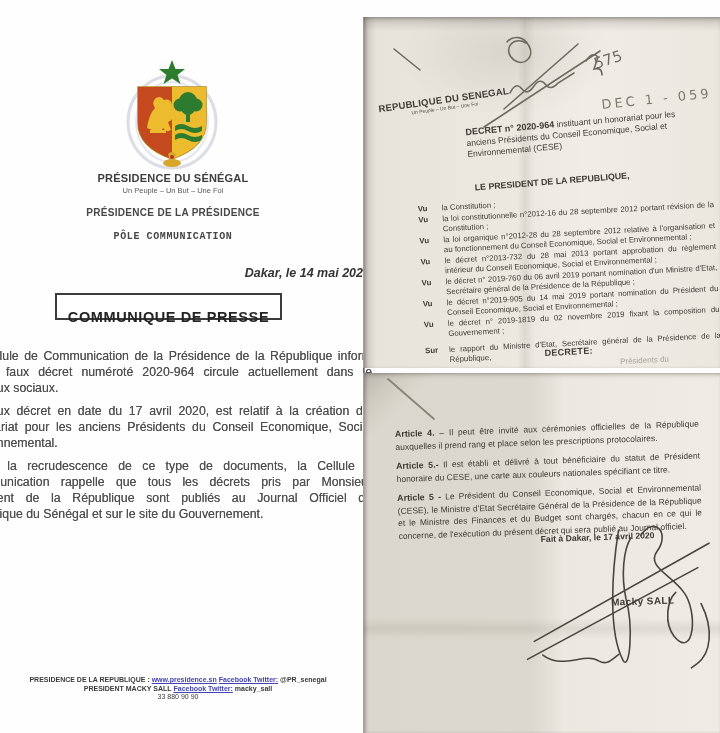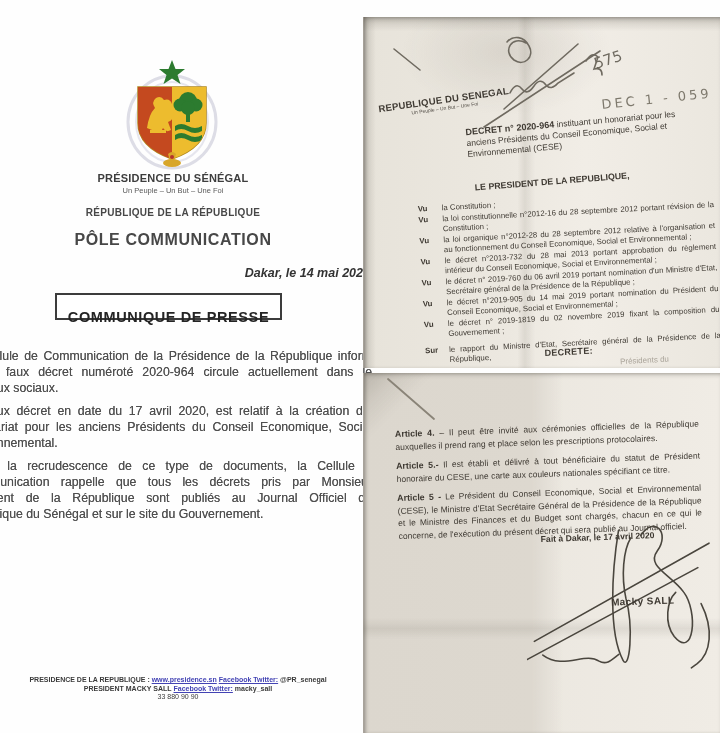--- a/index.html
+++ b/index.html
@@ -7,21 +7,21 @@
        font-family:"Liberation Sans", sans-serif;position:relative;}
   .stage{position:absolute;inset:0;width:720px;height:733px;background:#fefefe;}
 
   
   .press{position:absolute;inset:0;z-index:1;color:#4a4a4a;}
   .coa{position:absolute;left:120px;top:56px;width:104px;height:116px;}
   .hdr{position:absolute;left:0;width:346px;text-align:center;color:#3d3d3d;}
   .hdr.country{top:172px;font-size:11px;font-weight:bold;letter-spacing:.2px;}
   .hdr.motto{top:186px;font-size:7.5px;color:#5a5a5a;}
   .hdr.office{top:207px;font-size:10px;font-weight:bold;color:#474747;letter-spacing:.3px;}
-  .hdr.dept{top:231px;font-size:16px;font-weight:bold;color:#474747;letter-spacing:.6px;}
+  .hdr.dept{top:231px;font-size:10px;font-weight:bold;color:#474747;letter-spacing:.6px;font-family:Liberation Mono, monospace;}
   .dateline{position:absolute;left:-10px;top:266px;width:373px;text-align:right;
             font-size:12.5px;font-weight:bold;font-style:italic;color:#333;}
   .cp-box{position:absolute;left:55px;top:293px;width:227px;height:27px;
           border:2px solid #3c3c3c;box-sizing:border-box;background:#fff;
           display:flex;align-items:center;justify-content:center;}
   .cp-box span{font-size:14.5px;font-weight:bold;letter-spacing:.6px;color:#242424;margin-top:20px;}
   .pr-body{position:absolute;left:-10px;top:348px;width:382px;
            font-size:12.3px;color:#4f4f4f;text-shadow:0 0 .4px #6a6a6a;}
   .pr-body .para{margin:0 0 7px 0;}
   .pr-body .ln{line-height:16px;white-space:nowrap;}
@@ -112,21 +112,21 @@
 
       <g>
         <ellipse cx="52" cy="107" rx="9" ry="4" fill="#d8a62a"></ellipse>
         <path d="M48 98 q4 -4 8 0 l-2 7 h-4 z" fill="#d8a62a"></path>
         <circle cx="52" cy="101" r="2" fill="#b5342c"></circle>
       </g>
     </svg>
 
     <div class="hdr country">PRÉSIDENCE DU SÉNÉGAL</div>
     <div class="hdr motto">Un Peuple – Un But – Une Foi</div>
-    <div class="hdr office">RÉPUBLIQUE DE LA RÉPUBLIQUE</div>
+    <div class="hdr office">PRÉSIDENCE DE LA PRÉSIDENCE</div>
     <div class="hdr dept">PÔLE COMMUNICATION</div>
 
     <div class="dateline">Dakar, le 14 mai 202</div>
 
     <div class="cp-box">
       <span>COMMUNIQUE DE PRESSE</span>
     </div>
 
     <div class="pr-body">
       <div class="para">

